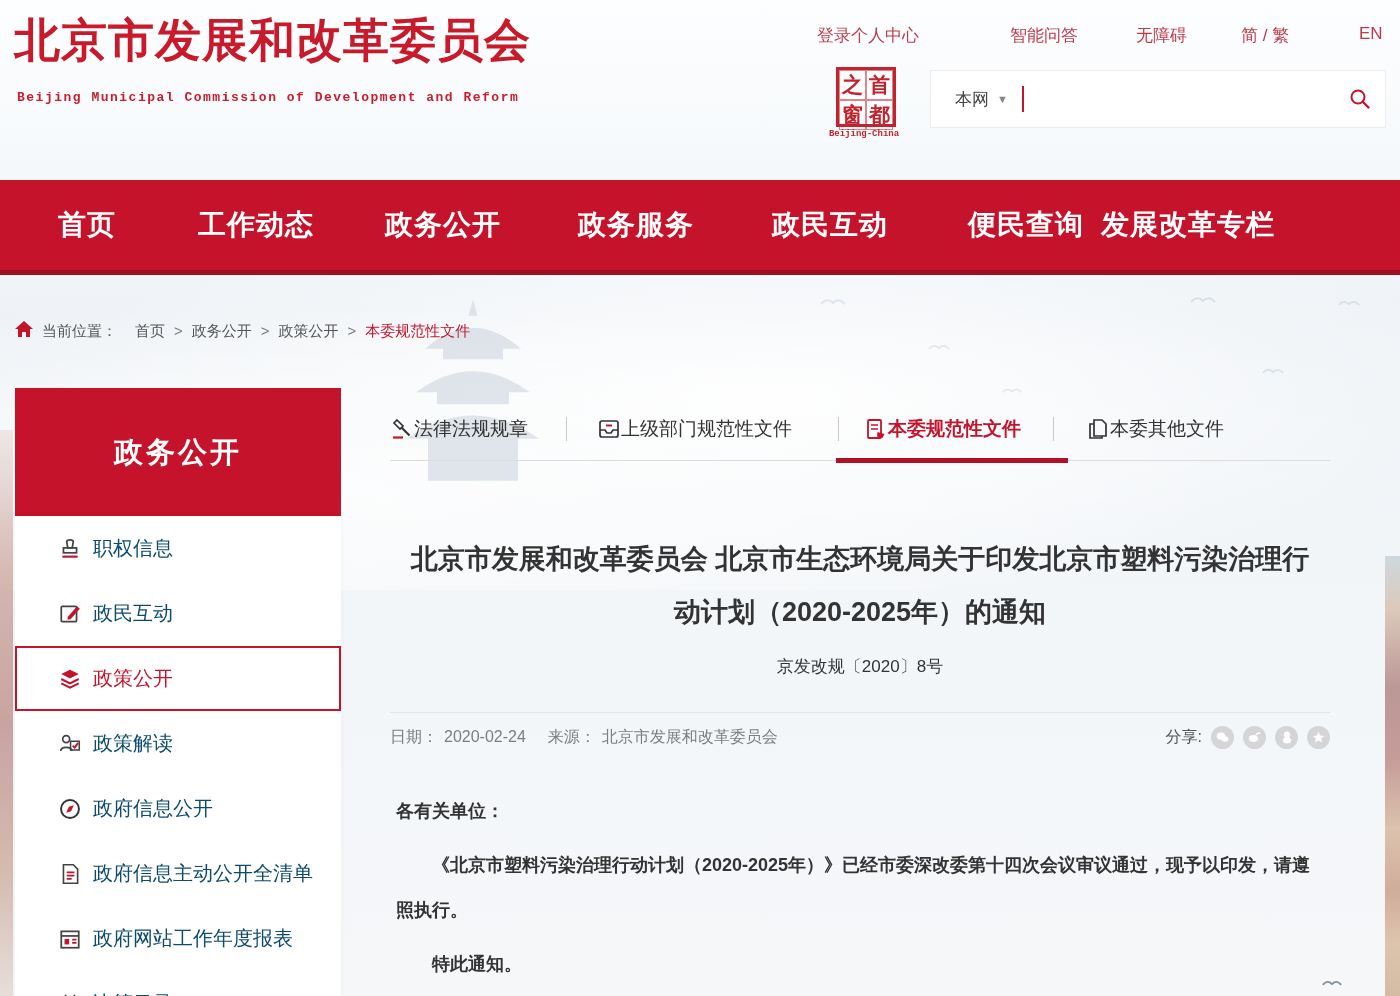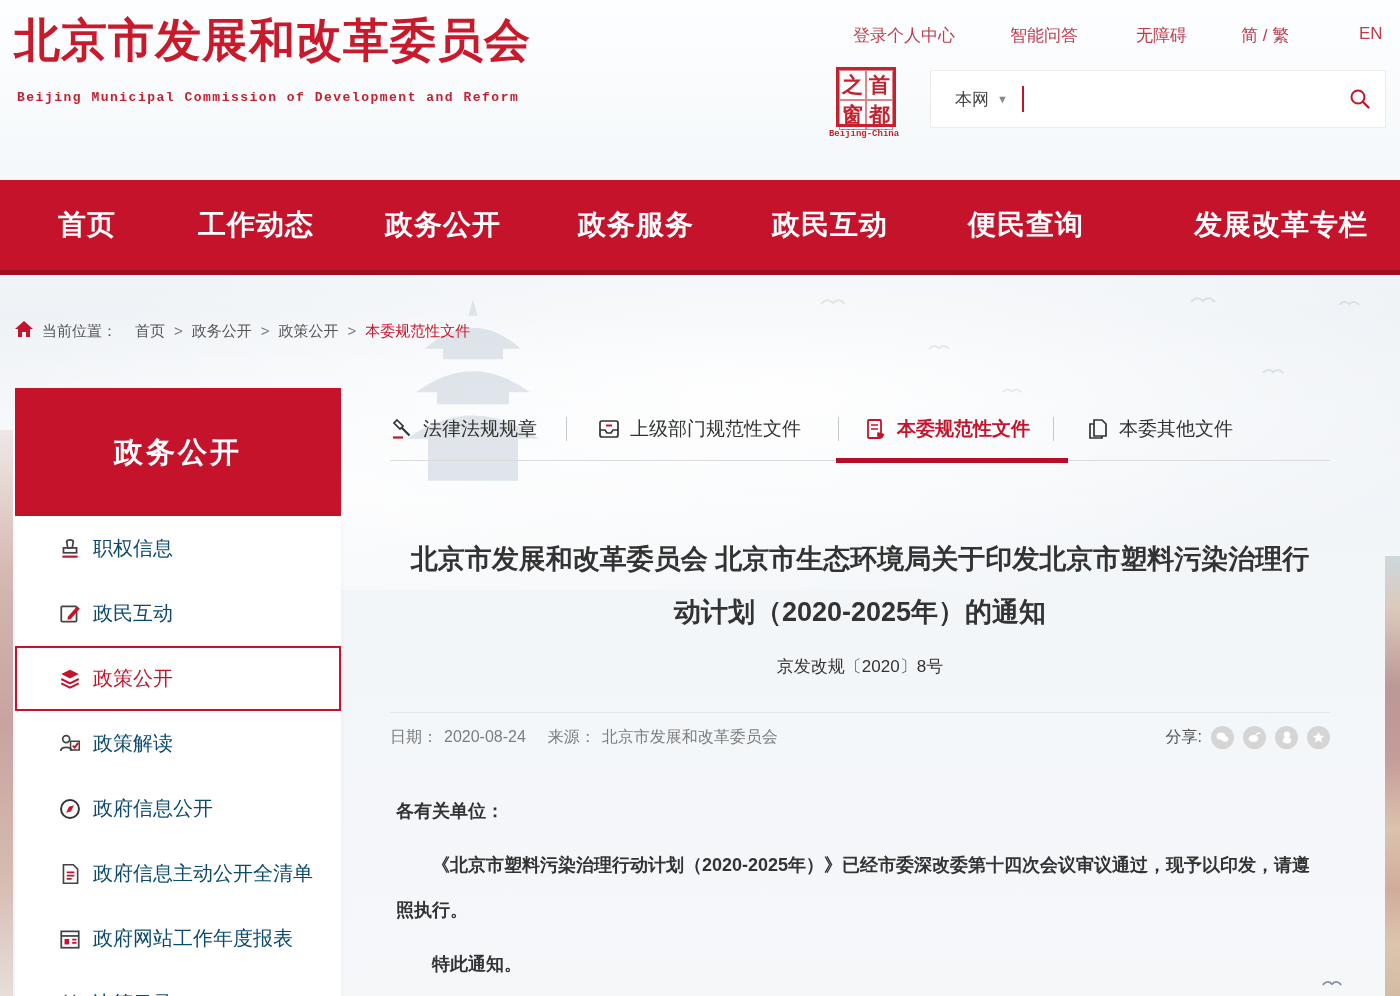--- a/index.html
+++ b/index.html
@@ -44,21 +44,21 @@
   
   .sidebar{position:absolute;left:15px;top:388px;z-index:2;width:326px;}
   .side-head{height:128px;background:#c4132a;color:#fff;font-size:29px;font-weight:700;letter-spacing:3px;text-align:center;line-height:128px;}
   .side-list{background:#fff;box-shadow:0 0 6px rgba(0,0,0,.04);}
   .side-item{height:65px;display:flex;align-items:center;gap:11px;padding:0 8px 0 43px;box-sizing:border-box;font-size:20px;color:#0c4a6e;cursor:pointer;background:#fff;}
   .side-item .ic{width:24px;height:24px;flex:none;display:flex;align-items:center;justify-content:center;}
   .side-item.active{border:2px solid #c4132a;color:#c4132a;padding-left:41px;}
   
   .main{position:absolute;left:390px;top:398px;z-index:2;width:940px;}
   .tabs{position:relative;height:62px;border-bottom:1px solid #dcdcdc;}
-  .tab{position:absolute;top:0;height:62px;display:flex;align-items:center;gap:9px;font-size:19px;color:#333;cursor:pointer;white-space:nowrap;}
+  .tab{position:absolute;top:0;height:62px;display:flex;align-items:center;font-size:19px;color:#333;cursor:pointer;white-space:nowrap;}
   .tab.active{color:#c4132a;font-weight:600;}
   .tab-divider{position:absolute;top:19px;width:1px;height:24px;background:#c9c9c9;}
   .tab-underline{position:absolute;left:446px;bottom:-3px;width:232px;height:5px;background:#b30f26;}
   .art-title{margin:72px auto 0;padding:0 8px;text-align:center;font-size:27px;font-weight:700;color:#333;line-height:53px;}
   .doc-num{text-align:center;margin-top:16px;font-size:17px;color:#333;}
   .meta{margin-top:34px;border-top:1px solid #e5e5e5;height:48px;display:flex;align-items:center;justify-content:space-between;font-size:16px;color:#7d7d7d;}
   .meta .mleft span{margin-right:6px;}
   .meta .mleft .gap{margin-right:22px;}
   .mright{display:flex;align-items:center;color:#555;font-weight:400;}
   .share-circle{width:23px;height:23px;border-radius:50%;background:#d5d5d5;margin-left:9px;display:flex;align-items:center;justify-content:center;cursor:pointer;}
@@ -98,21 +98,21 @@
     <svg class="bird dark" style="left:1322px;top:978px" width="20" height="9" viewBox="0 0 26 10">
         <path d="M1 8 Q7 1 13 7 Q19 1 25 8" stroke="#6b7886" stroke-width="2.4" fill="none"></path>
       </svg>
     <div class="edge-left"></div>
     <div class="edge-right"></div>
   </div>
 
   <div class="brand-cn">北京市发展和改革委员会</div>
   <div class="brand-en">Beijing Municipal Commission of Development and Reform</div>
 
-  <span class="top-link" style="left:853px">登录个人中心</span>
+  <span class="top-link" style="left:817px">登录个人中心</span>
   <span class="top-link" style="left:1010px">智能问答</span>
   <span class="top-link" style="left:1136px">无障碍</span>
   <span class="top-link" style="left:1241px">简 / 繁</span>
   <span class="top-link" style="left:1359px">EN</span>
 
   <div class="seal">
     <span>之</span>
     <span>首</span>
     <span>窗</span>
     <span>都</span>
@@ -134,21 +134,21 @@
     </button>
   </div>
 
   <div class="nav">
     <span class="nav-item" style="left:58px">首页</span>
     <span class="nav-item" style="left:198px">工作动态</span>
     <span class="nav-item" style="left:385px">政务公开</span>
     <span class="nav-item" style="left:578px">政务服务</span>
     <span class="nav-item" style="left:772px">政民互动</span>
     <span class="nav-item" style="left:968px">便民查询</span>
-    <span class="nav-item" style="left:1194px">发展改革专栏</span>
+    <span class="nav-item" style="left:1101px">发展改革专栏</span>
   </div>
 
   <div class="crumbbar">
     <svg class="home-ic" width="20" height="18" viewBox="0 0 20 18">
         <path d="M10 1 L19 9 H16 V17 H12 V12 H8 V17 H4 V9 H1 Z" fill="#c4142b"></path>
       </svg>
     <div class="crumbs">
       <span class="pfx">当前位置：</span><span class="lnk">首页</span><span class="sep">&gt;</span><span class="lnk">政务公开</span><span class="sep">&gt;</span><span class="lnk">政策公开</span><span class="sep">&gt;</span><span class="cur">本委规范性文件</span>
     </div>
   </div>
@@ -275,21 +275,21 @@
         <span>本委其他文件</span>
       </div>
       <div class="tab-underline"></div>
     </div>
 
     <div class="art-title">北京市发展和改革委员会 北京市生态环境局关于印发北京市塑料污染治理行动计划（2020-2025年）的通知</div>
     <div class="doc-num">京发改规〔2020〕8号</div>
 
     <div class="meta">
       <div class="mleft">
-        <span>日期：</span><span class="gap">2020-08-24</span><span>来源：</span><span>北京市发展和改革委员会</span>
+        <span>日期：</span><span class="gap">2020-02-24</span><span>来源：</span><span>北京市发展和改革委员会</span>
       </div>
       <div class="mright">
         <span>分享:</span>
         <span class="share-circle">
             <svg width="13" height="11" viewBox="0 0 13 11">
               <ellipse cx="5" cy="4.2" rx="4.4" ry="3.6" fill="#fff"></ellipse>
               <ellipse cx="9" cy="7" rx="3.4" ry="2.8" fill="#fff"></ellipse>
             </svg>
           </span>
         <span class="share-circle">

